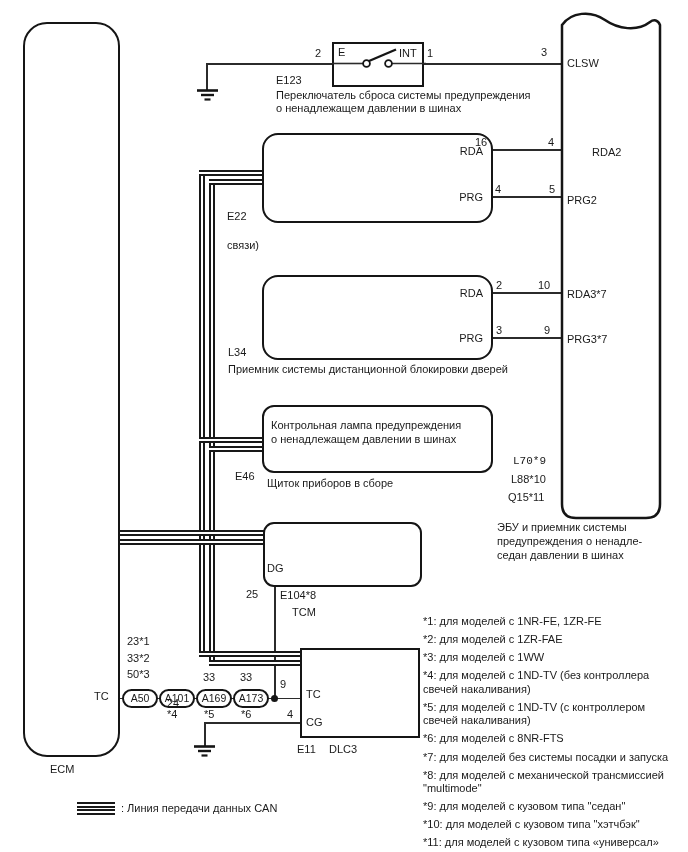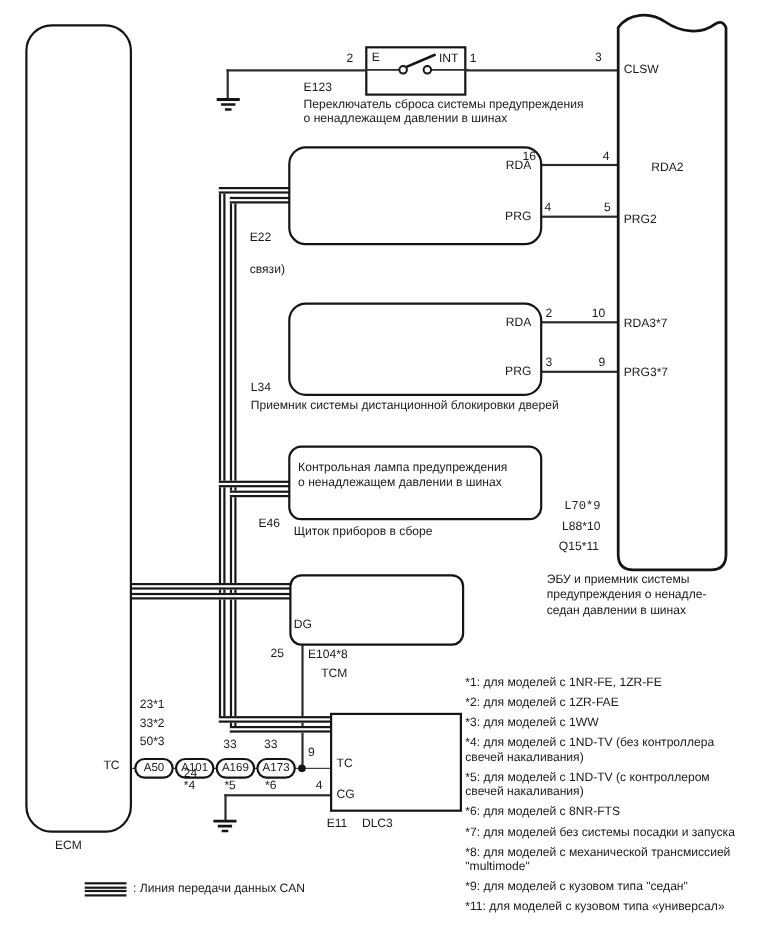--- a/index.html
+++ b/index.html
@@ -186,20 +186,24 @@
       </div>
     <div class="note">
         <div>*8: для моделей с механической трансмиссией</div>
         <div>"multimode"</div>
       </div>
     <div class="note">
         <div>*9: для моделей с кузовом типа "седан"</div>
         <div></div>
       </div>
     <div class="note">
+        <div>*10: для моделей с кузовом типа "хэтчбэк"</div>
+        <div></div>
+      </div>
+    <div class="note">
         <div>*11: для моделей с кузовом типа «универсал»</div>
         <div></div>
       </div>
   </div>
 
   <div class="can-h" style="left:77px;top:802px;width:38px;z-index:10;"></div>
   <div class="can-h" style="left:77px;top:809px;width:38px;z-index:10;"></div>
   <div class="lbl" style="left:121px;top:802px;">: Линия передачи данных CAN</div>
 
 </div>

